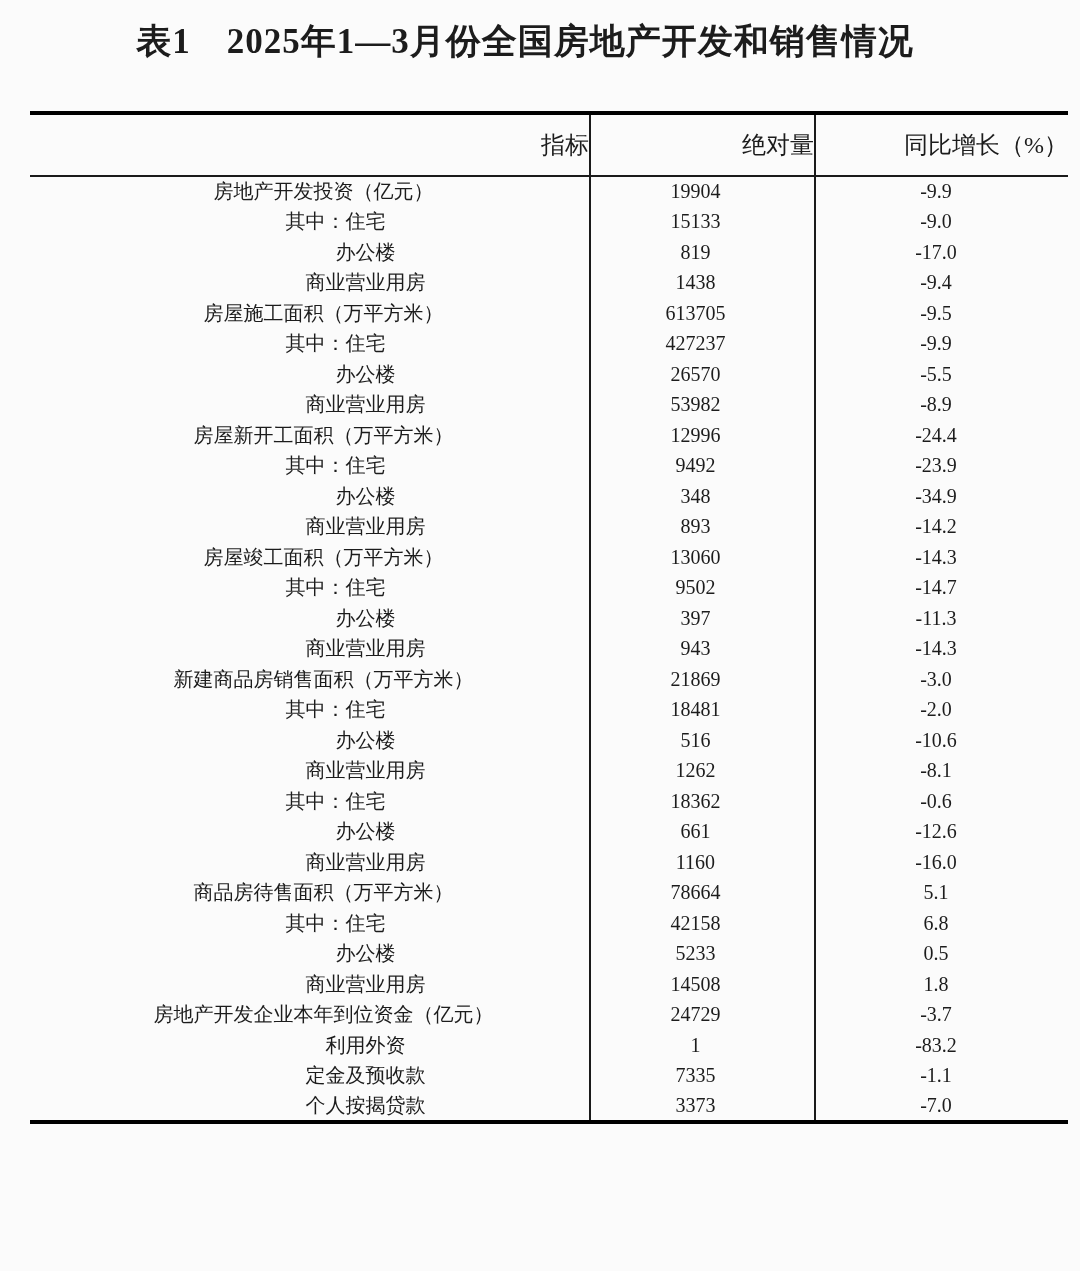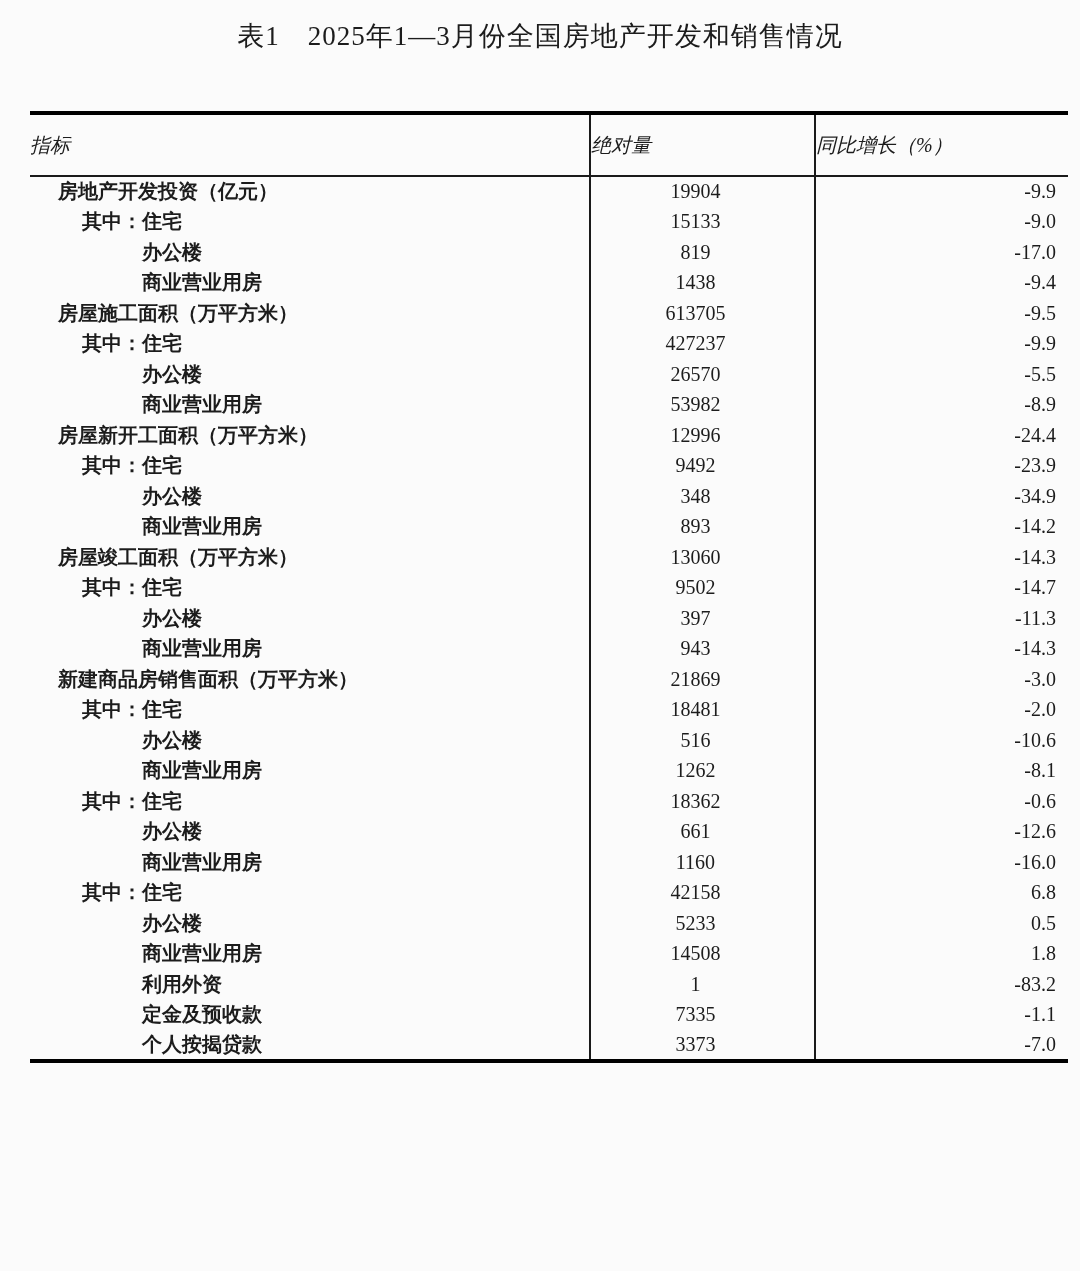--- a/index.html
+++ b/index.html
@@ -7,65 +7,64 @@
     width: 1080px; height: 1271px;
     background: #fbfbfb;
     color: #1c1c1c;
     font-family: "Liberation Serif", "DejaVu Serif", serif;
     overflow: hidden;
     position: relative;
   }
   .page-title {
     position: absolute;
     top: 18px;
-    left: 21px;
+    left: 6px;
     width: 1038px;
     text-align: center;
-    font-size: 27px;
-    font-weight: 400;
+    font-size: 35px;
+    font-weight: 700;
     letter-spacing: 1px;
     white-space: pre;
   }
   .table-wrap {
     position: absolute;
     top: 111px;
     left: 30px;
   }
   table.stat-table {
     border-collapse: collapse;
     table-layout: fixed;
     width: 1038px;
     border-top: 4px solid #000;
     border-bottom: 4px solid #000;
   }
   col.c1 { width: 560px; }
   col.c2 { width: 225px; }
   col.c3 { width: 253px; }
   th {
     height: 63px;
-    font-size: 20px;
+    font-size: 24px;
     font-weight: 400;
-    text-align: left;
+    text-align: right;
     vertical-align: middle;
     border-bottom: 2px solid #1a1a1a;
-    font-style: italic;
   }
   td {
     height: 30.5px;
     font-size: 20px;
     vertical-align: middle;
     white-space: nowrap;
     overflow: hidden;
   }
   .v { border-left: 2px solid #1a1a1a; }
-  td.c1 { text-align: left; padding-left: 28px; font-weight: bold; }
+  td.c1 { text-align: center; padding-left: 28px; }
   td.c1.indent-1 { padding-left: 52px; }
   td.c1.indent-2 { padding-left: 112px; }
   td.c2 { text-align: center; padding-right: 14px; }
-  td.c3 { text-align: right; padding-right: 12px; }
+  td.c3 { text-align: center; padding-right: 12px; }
 </style>
 </head>
 <body>
 
 <div class="page-title">表1　2025年1—3月份全国房地产开发和销售情况</div>
 
 <div class="table-wrap">
   <table class="stat-table">
     <colgroup>
       <col class="c1">
@@ -189,33 +188,43 @@
     <td class="c1 indent-2">办公楼</td>
     <td class="c2 v">661</td>
     <td class="c3 v">-12.6</td>
   </tr>
         <tr>
     <td class="c1 indent-2">商业营业用房</td>
     <td class="c2 v">1160</td>
     <td class="c3 v">-16.0</td>
   </tr>
         <tr>
+    <td class="c1 indent-0">商品房待售面积（万平方米）</td>
+    <td class="c2 v">78664</td>
+    <td class="c3 v">5.1</td>
+  </tr>
+        <tr>
     <td class="c1 indent-1">其中：住宅</td>
     <td class="c2 v">42158</td>
     <td class="c3 v">6.8</td>
   </tr>
         <tr>
     <td class="c1 indent-2">办公楼</td>
     <td class="c2 v">5233</td>
     <td class="c3 v">0.5</td>
   </tr>
         <tr>
     <td class="c1 indent-2">商业营业用房</td>
     <td class="c2 v">14508</td>
     <td class="c3 v">1.8</td>
+  </tr>
+        <tr>
+    <td class="c1 indent-0">房地产开发企业本年到位资金（亿元）</td>
+    <td class="c2 v">24729</td>
+    <td class="c3 v">-3.7</td>
   </tr>
         <tr>
     <td class="c1 indent-2">利用外资</td>
     <td class="c2 v">1</td>
     <td class="c3 v">-83.2</td>
   </tr>
         <tr>
     <td class="c1 indent-2">定金及预收款</td>
     <td class="c2 v">7335</td>
     <td class="c3 v">-1.1</td>

